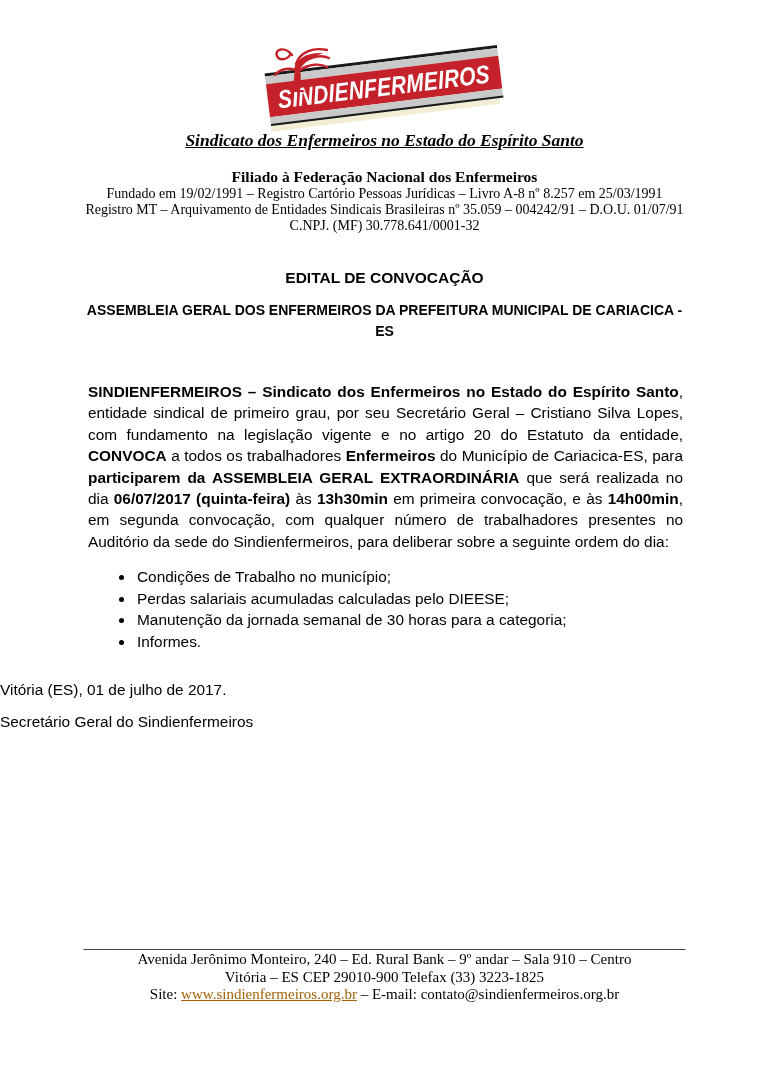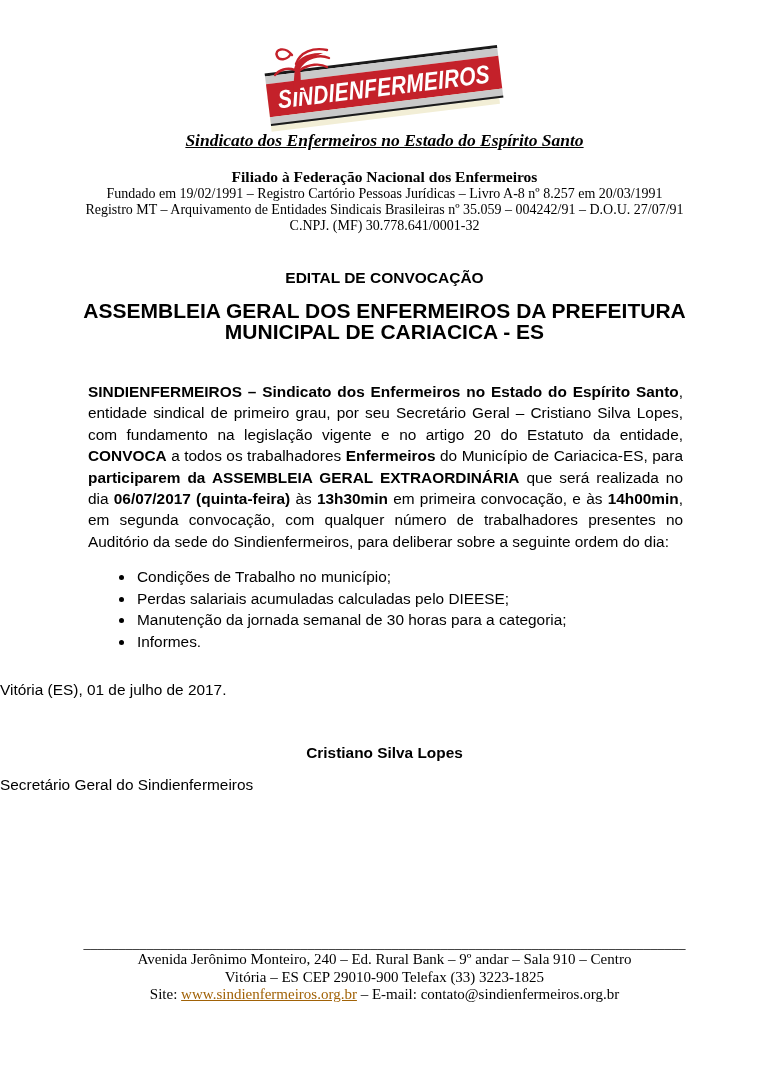--- a/index.html
+++ b/index.html
@@ -42,21 +42,21 @@
     text-decoration:underline;line-height:20px;
   }
   .org-affiliation{font-size:15.5px;font-weight:bold;line-height:18px;margin-top:18px;}
   .org-registry{font-size:14px;line-height:16px;}
   
   .doc-title{
     margin-top:35px;text-align:center;font-weight:bold;font-size:15.5px;line-height:18px;
   }
   .doc-subtitle{
     margin:13px auto 0;width:612px;text-align:center;font-weight:bold;
-    font-size:21px;line-height:21px;
+    font-size:14px;line-height:21px;
   }
   
   .doc-body{
     margin:39px 86px 0 88px;
     font-size:15.4px;line-height:21.4px;
     text-align:justify;
   }
   .doc-body .b{font-weight:bold;}
   .agenda{
     margin:14px 0 0 0;
@@ -105,40 +105,39 @@
       <div class="band-red" style="background: rgb(196, 33, 42);">
         <span class="banner-text">SINDIENFERMEIROS</span>
       </div>
       <div class="stripe-gray-bottom" style="background: rgb(201, 201, 201);"></div>
     </div>
   </div>
 
   <div class="org-header">
     <div class="org-name">Sindicato dos Enfermeiros no Estado do Espírito Santo</div>
     <div class="org-affiliation">Filiado à Federação Nacional dos Enfermeiros</div>
-    <div class="org-registry">Fundado em 19/02/1991 – Registro Cartório Pessoas Jurídicas – Livro A-8 nº 8.257 em 20/03/1991</div>
-    <div class="org-registry">Registro MT – Arquivamento de Entidades Sindicais Brasileiras nº 35.059 – 004242/91 – D.O.U. 27/07/91</div>
+    <div class="org-registry">Fundado em 19/02/1991 – Registro Cartório Pessoas Jurídicas – Livro A-8 nº 8.257 em 25/03/1991</div>
+    <div class="org-registry">Registro MT – Arquivamento de Entidades Sindicais Brasileiras nº 35.059 – 004242/91 – D.O.U. 01/07/91</div>
     <div class="org-registry">C.NPJ. (MF) 30.778.641/0001-32</div>
   </div>
 
   <div class="doc-title">EDITAL DE CONVOCAÇÃO</div>
   <div class="doc-subtitle">ASSEMBLEIA GERAL DOS ENFERMEIROS DA PREFEITURA MUNICIPAL DE CARIACICA - ES</div>
 
   <p class="doc-body" id="body-par"><span class="b">SINDIENFERMEIROS – Sindicato dos Enfermeiros no Estado do Espírito Santo</span><span>, entidade sindical de primeiro grau, por seu Secretário Geral – Cristiano Silva Lopes, com fundamento na legislação vigente e no artigo 20 do Estatuto da entidade, </span><span class="b">CONVOCA</span><span> a todos os trabalhadores </span><span class="b">Enfermeiros</span><span> do Município de Cariacica-ES, para </span><span class="b">participarem da ASSEMBLEIA GERAL EXTRAORDINÁRIA</span><span> que será realizada no dia </span><span class="b">06/07/2017 (quinta-feira)</span><span> às </span><span class="b">13h30min</span><span> em primeira convocação, e às </span><span class="b">14h00min</span><span>, em segunda convocação, com qualquer número de trabalhadores presentes no Auditório da sede do Sindienfermeiros, para deliberar sobre a seguinte ordem do dia:</span></p>
 
   <ul class="agenda" id="agenda-list">
       <li>Condições de Trabalho no município;</li>
       <li>Perdas salariais acumuladas calculadas pelo DIEESE;</li>
       <li>Manutenção da jornada semanal de 30 horas para a categoria;</li>
       <li>Informes.</li>
     </ul>
 
   <div class="dateline">Vitória (ES), 01 de julho de 2017.</div>
 
-  <div class="sig-name">Cristiano Silva Lopes</div>
   <div class="sig-role">Secretário Geral do Sindienfermeiros</div>
 
   <div class="footer">
     <div class="footer-rule">______________________________________________________________________________________</div>
     <div>Avenida Jerônimo Monteiro, 240 – Ed. Rural Bank – 9º andar – Sala 910 – Centro</div>
     <div>Vitória – ES CEP 29010-900 Telefax (33) 3223-1825</div>
     <div><span>Site: </span><span class="site-link">www.sindienfermeiros.org.br</span><span> – E-mail: </span><span>contato@sindienfermeiros.org.br</span></div>
   </div>
 
 </div>

